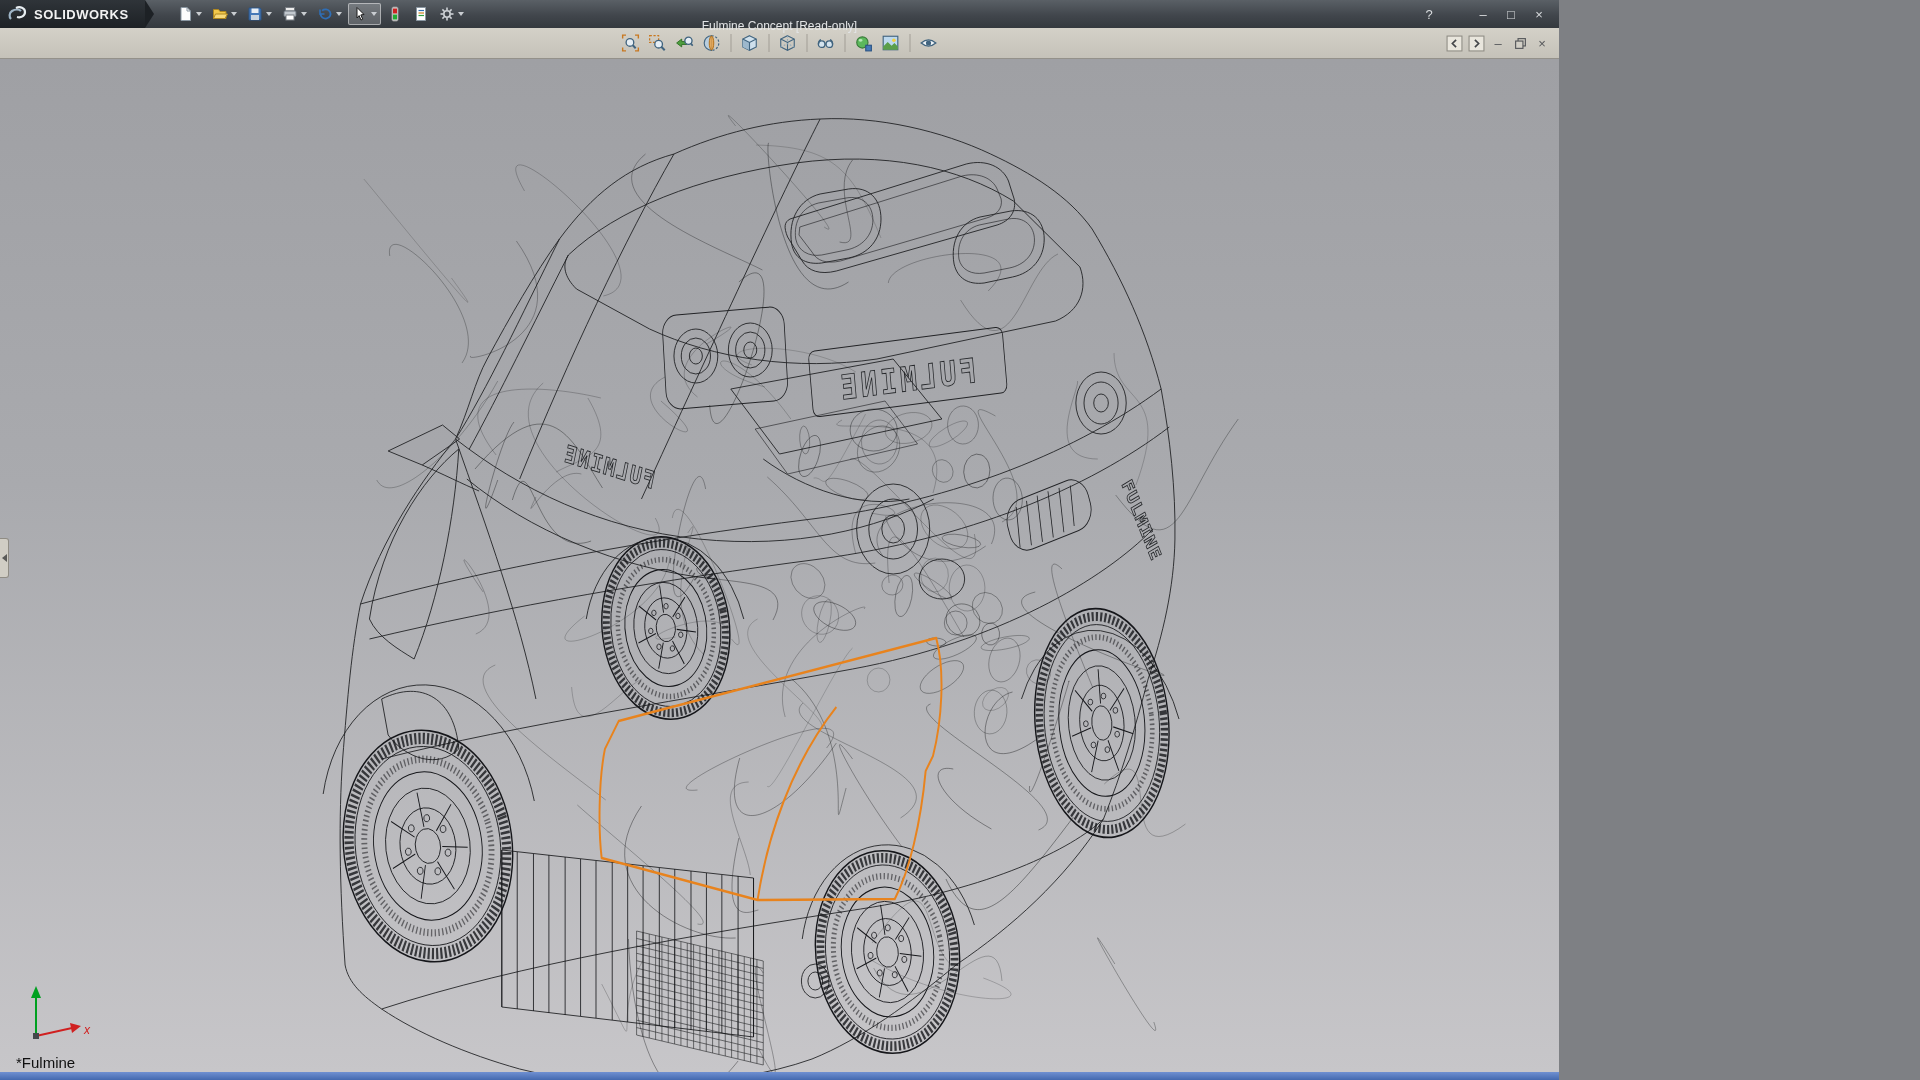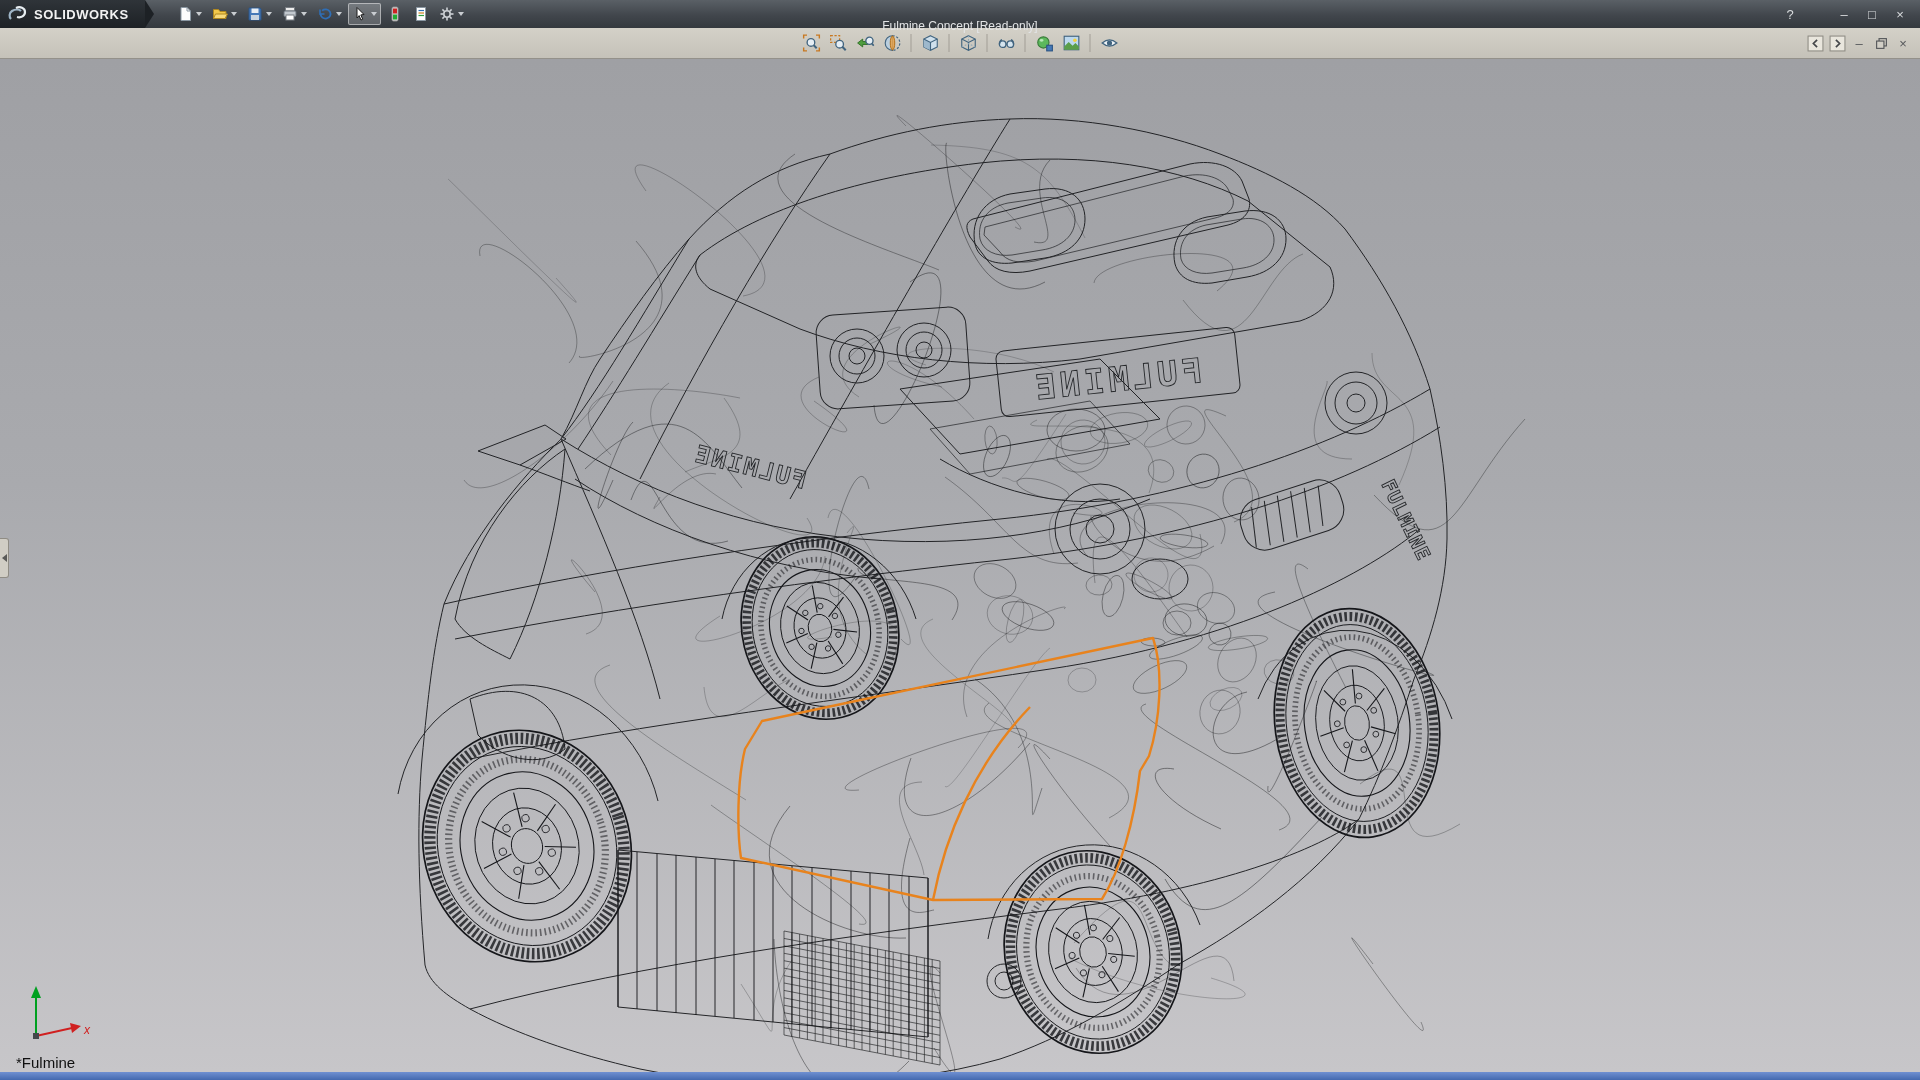--- a/index.html
+++ b/index.html
@@ -1,18 +1,18 @@
 <!DOCTYPE html>
 <html><head>
 <meta charset="utf-8">
 <style>
   *{box-sizing:border-box;margin:0;padding:0}
   html,body{width:1920px;height:1080px;overflow:hidden}
   body{font-family:"Liberation Sans",sans-serif;background:#7e8084}
-  #app{position:relative;width:1920px;height:1080px}
+  #app{position:relative;width:1559px;height:1080px}
 
   
   #titlebar{position:absolute;top:0;left:0;right:0;height:28px;
     background:linear-gradient(#5a6066,#41464c 55%,#34393e);
     display:flex;align-items:center;color:#e6e8ea;z-index:30}
   #logo{display:flex;align-items:center;gap:6px;height:28px;padding:0 16px 0 8px;
     background:linear-gradient(#2f3439,#1d2125);flex:0 0 auto}
   #brand{font-size:13px;font-weight:bold;letter-spacing:.5px;color:#f2f2f2;white-space:nowrap}
   #logo-notch{width:0;height:0;border-top:14px solid transparent;border-bottom:14px solid transparent;border-left:9px solid #1d2125}
   #tb-title{position:absolute;left:0;right:0;top:12px;height:28px;line-height:28px;text-align:center;

